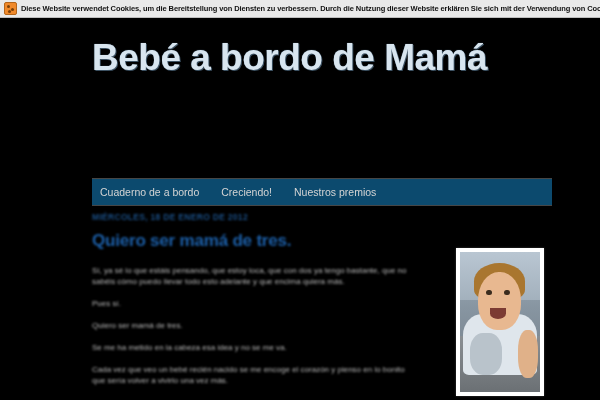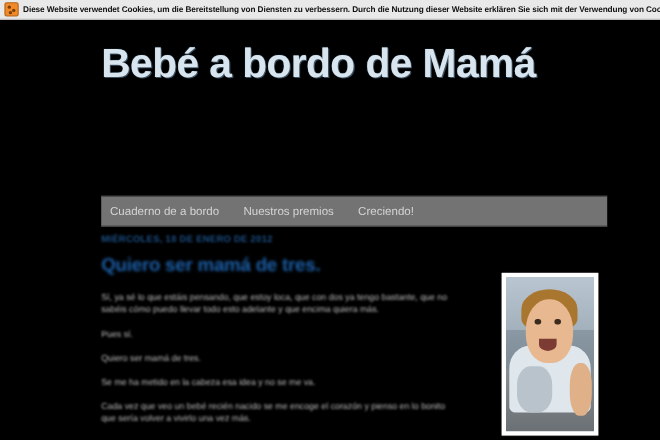--- a/index.html
+++ b/index.html
@@ -95,21 +95,21 @@
   .navbar {
     position: absolute;
     left: 92px;
     top: 178px;
     width: 460px;
     height: 26px;
     border-top: 1px solid #464646;
     border-bottom: 1px solid #464646;
     display: flex;
     align-items: center;
-    background: #737373;
+    background: #0c4a6e;
   }
   .nav-item {
     font-size: 10.5px;
     color: #d4d4d4;
     padding: 0 11px;
     line-height: 24px;
     white-space: nowrap;
     cursor: pointer;
   }
   .nav-item:first-child {
@@ -270,22 +270,22 @@
     <span class="cookie-icon"></span>
     <span class="cookie-text">Diese Website verwendet Cookies, um die Bereitstellung von Diensten zu verbessern. Durch die Nutzung dieser Website erklären Sie sich mit der Verwendung von Cookies einverstanden.</span>
   </div>
 
   <div class="header">
     <div class="blog-title">Bebé a bordo de Mamá</div>
   </div>
 
   <div class="navbar">
     <div class="nav-item">Cuaderno de a bordo</div>
+    <div class="nav-item">Creciendo!</div>
     <div class="nav-item">Nuestros premios</div>
-    <div class="nav-item">Creciendo!</div>
   </div>
 
   <div class="content">
 
     <div class="post-col">
       <div class="post-date">MIÉRCOLES, 18 DE ENERO DE 2012</div>
       <div class="post-title">Quiero ser mamá de tres.</div>
       <div class="post-p long">Sí, ya sé lo que estáis pensando, que estoy loca, que con dos ya tengo bastante, que no sabéis cómo puedo llevar todo esto adelante y que encima quiera más.</div>
       <div class="post-p short">Pues sí.</div>
       <div class="post-p mid">Quiero ser mamá de tres.</div>

